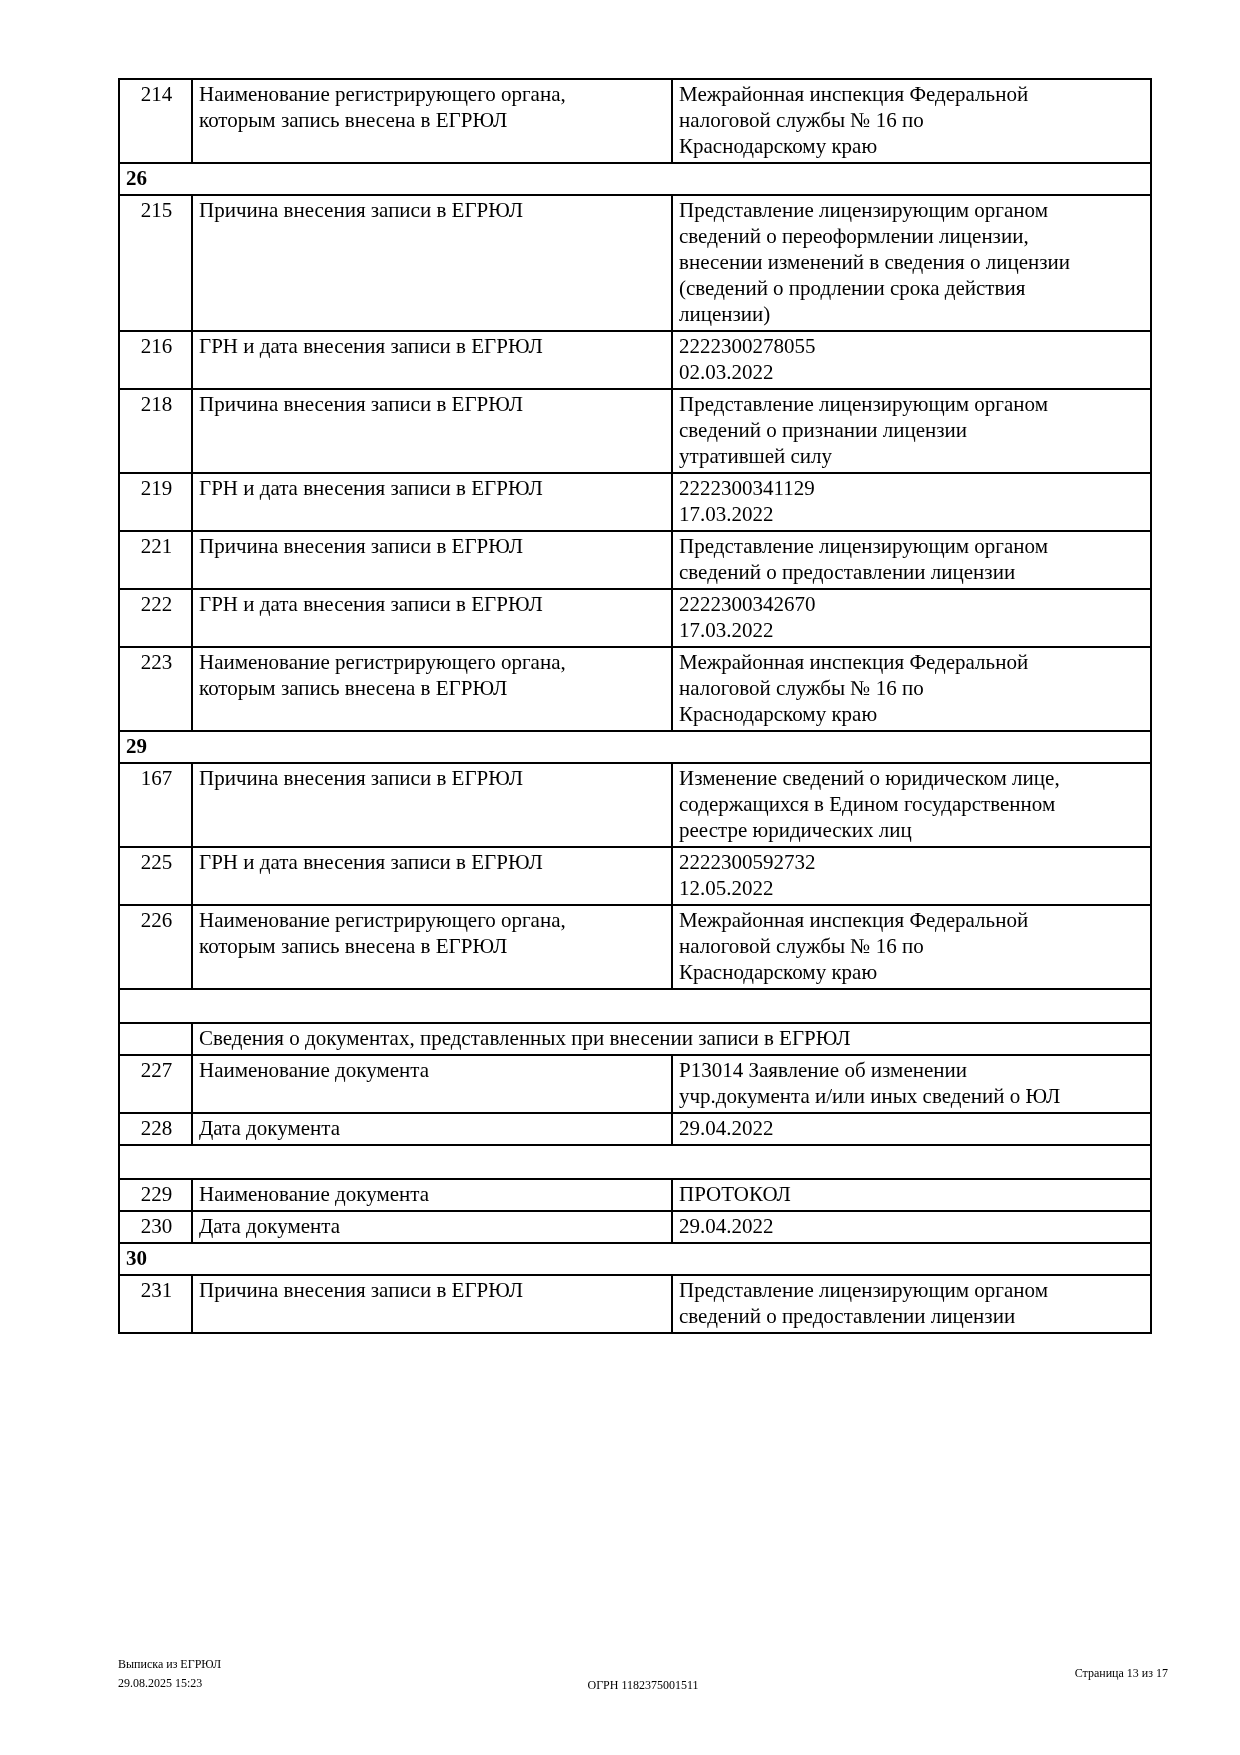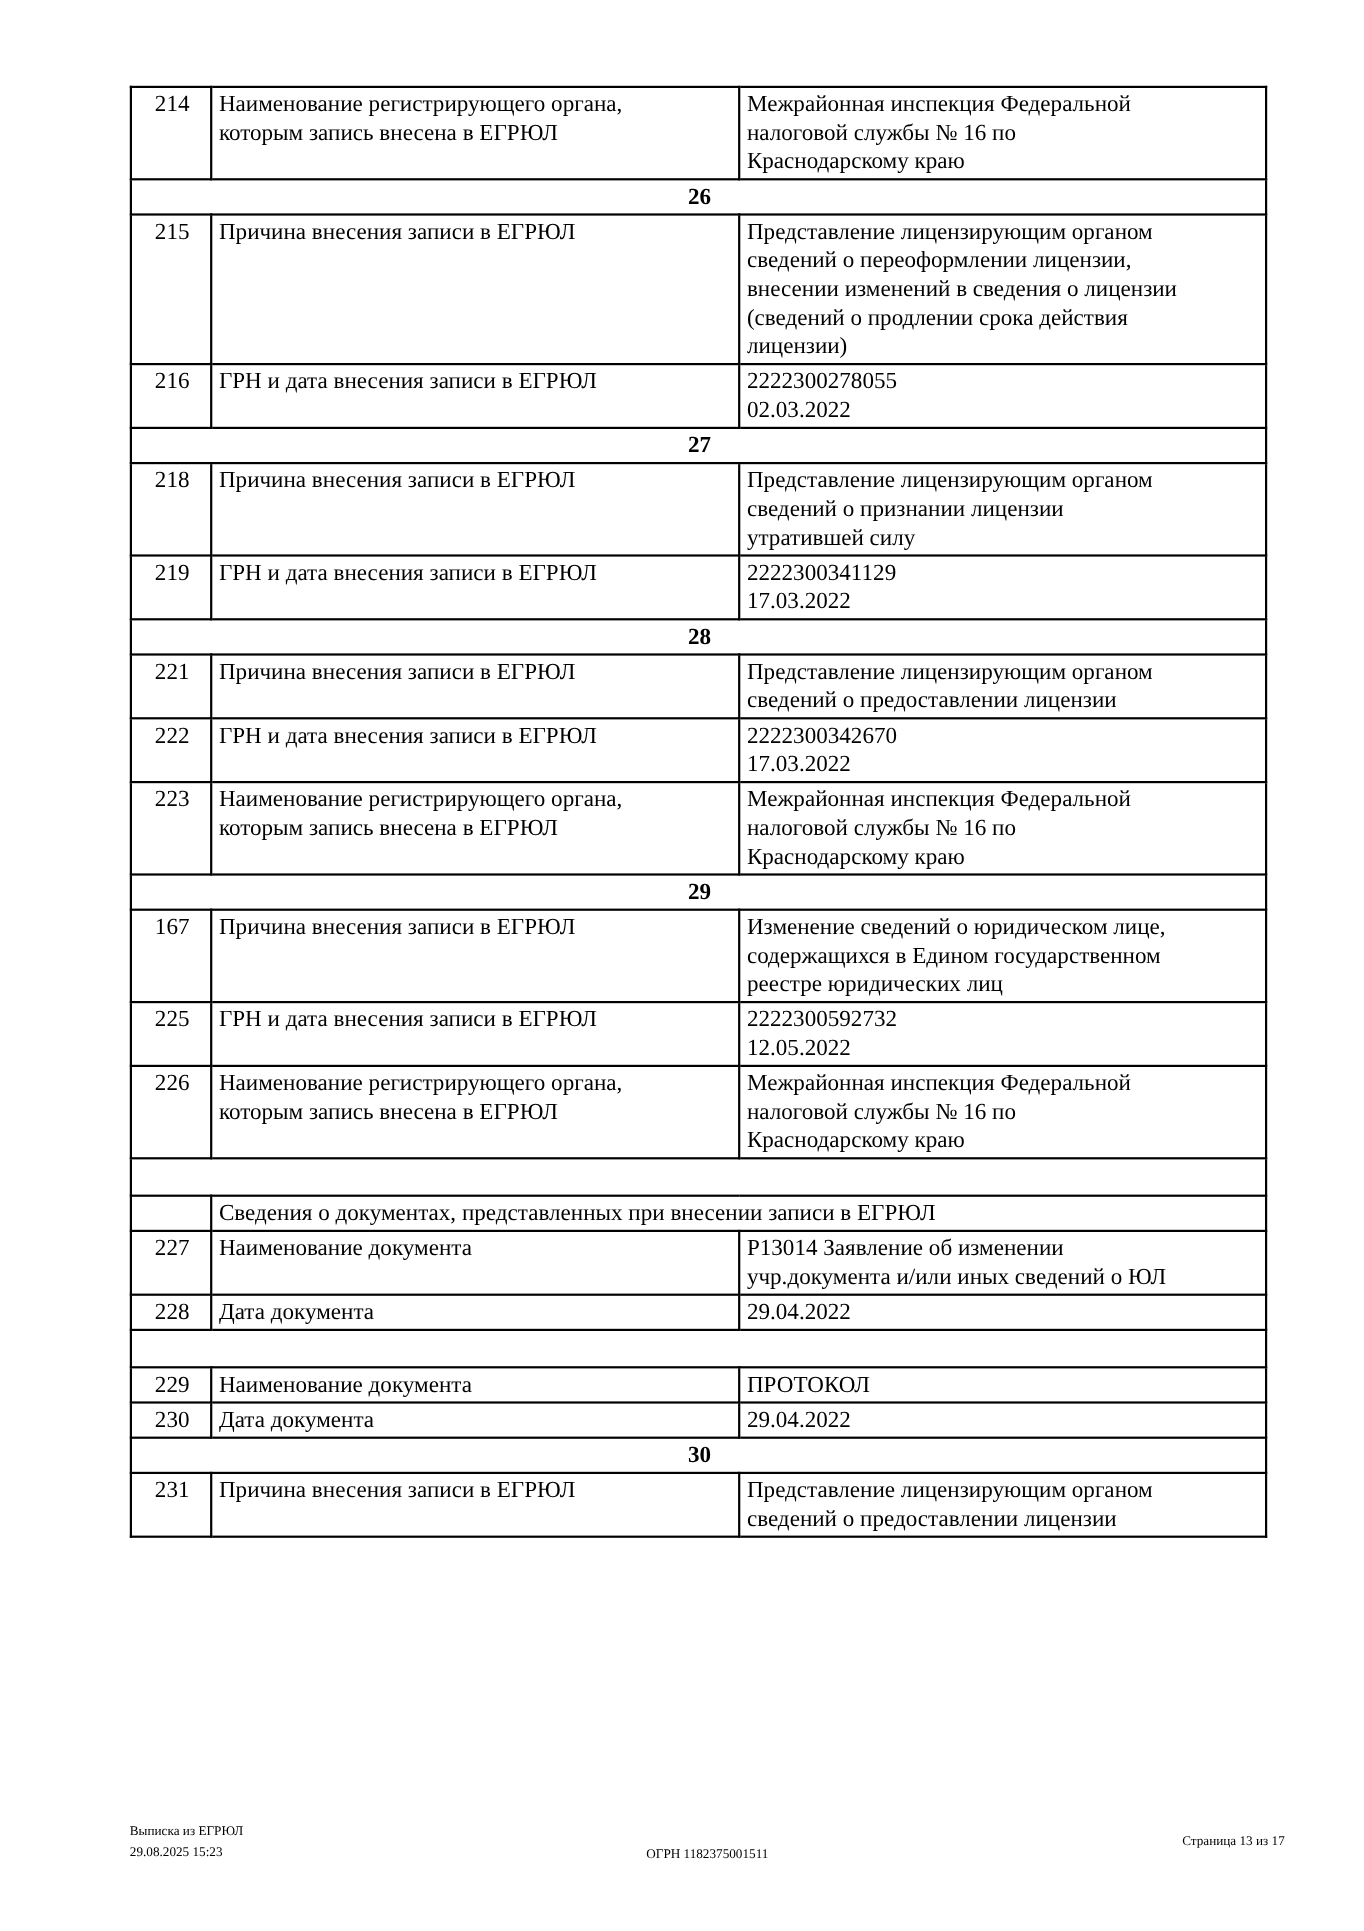--- a/index.html
+++ b/index.html
@@ -32,21 +32,20 @@
     line-height: 26px;
     white-space: pre-line;
     overflow: hidden;
   }
   td.num {
     text-align: center;
     padding-left: 0;
     padding-right: 0;
   }
   td.section {
-    text-align: center;
     font-weight: bold;
     padding: 1px 0 3px 0;
   }
   td.spacer {
     height: 28px;
     padding: 0;
   }
   .footer {
     position: absolute;
     left: 118px;
@@ -92,37 +91,31 @@
 (сведений о продлении срока действия
 лицензии)</td>
         </tr>
         <tr>
           <td class="num">216</td>
           <td class="label">ГРН и дата внесения записи в ЕГРЮЛ</td>
           <td class="value">2222300278055
 02.03.2022</td>
         </tr>
         <tr>
-          <td class="section" colspan="3">27</td>
-        </tr>
-        <tr>
           <td class="num">218</td>
           <td class="label">Причина внесения записи в ЕГРЮЛ</td>
           <td class="value">Представление лицензирующим органом
 сведений о признании лицензии
 утратившей силу</td>
         </tr>
         <tr>
           <td class="num">219</td>
           <td class="label">ГРН и дата внесения записи в ЕГРЮЛ</td>
           <td class="value">2222300341129
 17.03.2022</td>
-        </tr>
-        <tr>
-          <td class="section" colspan="3">28</td>
         </tr>
         <tr>
           <td class="num">221</td>
           <td class="label">Причина внесения записи в ЕГРЮЛ</td>
           <td class="value">Представление лицензирующим органом
 сведений о предоставлении лицензии</td>
         </tr>
         <tr>
           <td class="num">222</td>
           <td class="label">ГРН и дата внесения записи в ЕГРЮЛ</td>

